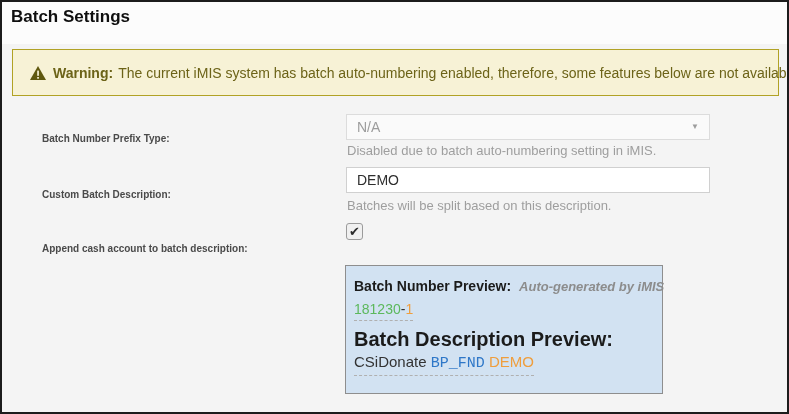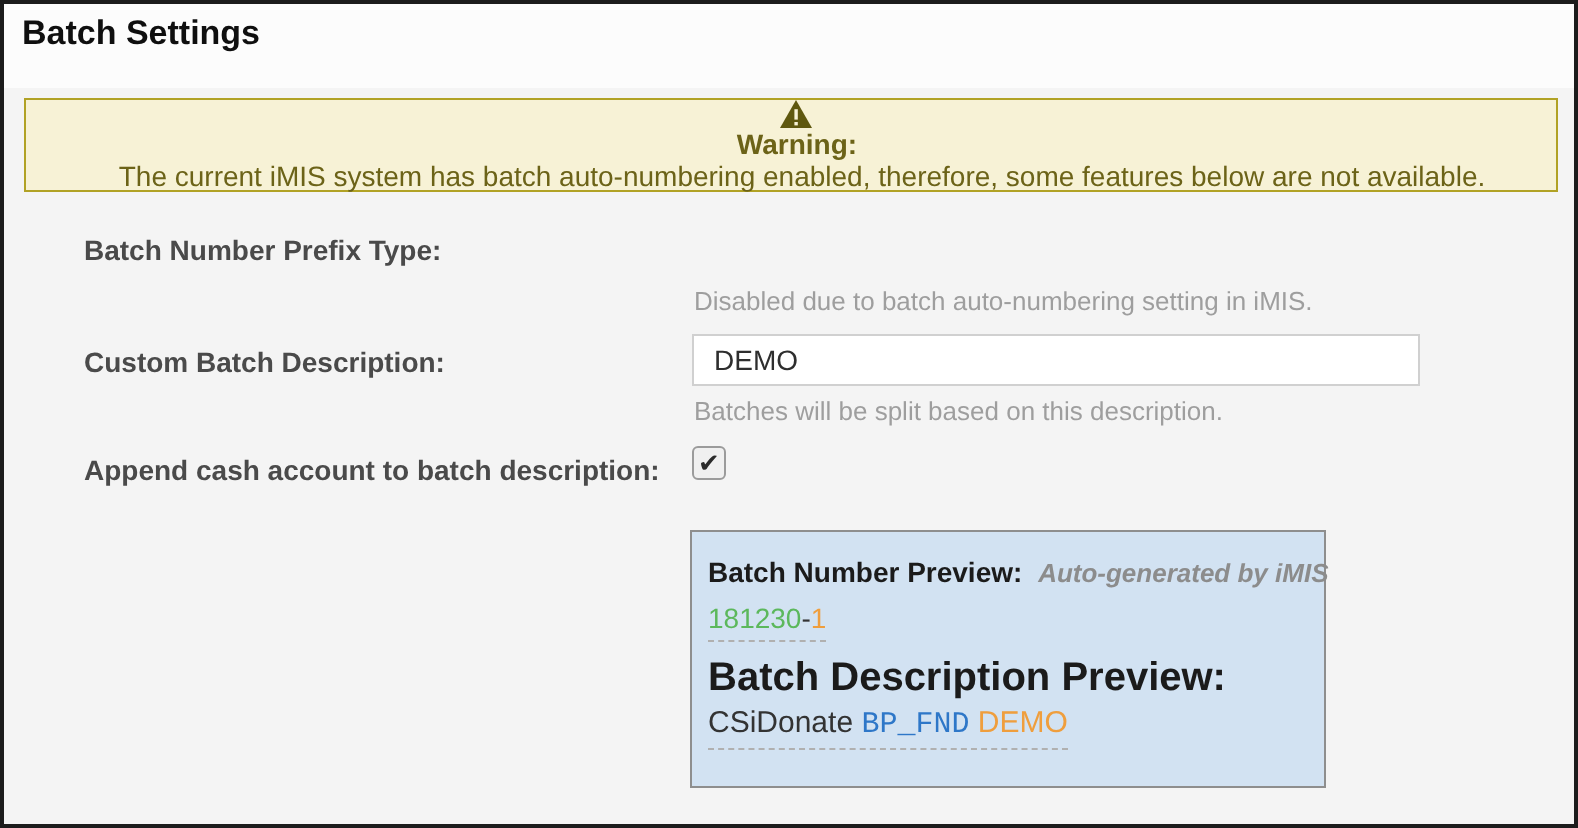--- a/index.html
+++ b/index.html
@@ -9,28 +9,28 @@
     font-family:"Liberation Sans", sans-serif;
   }
   .header-band { position:absolute; top:0; left:0; right:0; height:42px; background:#fcfcfc; }
   .page-title {
     position:absolute; left:9px; top:5px; font-size:17px; font-weight:bold; color:#0f0f0f;
   }
   .warning-banner {
     position:absolute; left:10px; top:47px; width:767px; height:47px; box-sizing:border-box;
     background:#f7f2d6; border:1px solid #b1a225;
     display:flex; align-items:center; padding:0 6px 0 17px;
-    color:#6c6318; font-size:14px;flex-direction:column;
+    color:#6c6318; font-size:14px;
   }
   .warning-banner .w-icon { flex:0 0 auto; margin-right:7px; display:block; }
   .warning-banner b { margin-right:5px; white-space:nowrap; }
   .warning-banner .w-msg { white-space:nowrap; }
 
   .field-label {
-    position:absolute; left:40px; font-size:14px; font-weight:bold; color:#4a4a4a; white-space:nowrap;
+    position:absolute; left:40px; font-size:10px; font-weight:bold; color:#4a4a4a; white-space:nowrap;margin-top:16px;
   }
   .lbl-1 { top:115px; } .lbl-2 { top:171px; } .lbl-3 { top:225px; }
 
   .select-box {
     position:absolute; left:344px; top:112px; width:364px; height:26px; box-sizing:border-box;
     background:#fafafa; border:1px solid #dcdcdc; color:#9d9d9d; font-size:14px;
     display:flex; align-items:center; padding:0 24px 0 10px;
   }
   .select-box .caret {
     position:absolute; right:10px; top:50%; transform:translateY(-50%);
@@ -80,20 +80,24 @@
     <svg class="w-icon" width="16" height="14" viewBox="0 0 16 14">
       <path d="M8 0 L16 14 L0 14 Z" fill="#5f580f"></path>
       <rect x="7.2" y="4.6" width="1.7" height="5.2" fill="#f7f2d6"></rect>
       <rect x="7.2" y="11.0" width="1.7" height="1.7" fill="#f7f2d6"></rect>
     </svg>
     <b>Warning:</b>
     <span class="w-msg">The current iMIS system has batch auto-numbering enabled, therefore, some features below are not available.</span>
   </div>
 
   <div class="field-label lbl-1">Batch Number Prefix Type:</div>
+  <div class="select-box">
+    <span>N/A</span>
+    <span class="caret">▼</span>
+  </div>
   <div class="helper-text help-1">Disabled due to batch auto-numbering setting in iMIS.</div>
 
   <div class="field-label lbl-2">Custom Batch Description:</div>
   <input class="text-input" type="text" value="DEMO" style="">
   <div class="helper-text help-2">Batches will be split based on this description.</div>
 
   <div class="field-label lbl-3">Append cash account to batch description:</div>
   <div class="checkbox">
     <span class="check">✔</span>
   </div>

